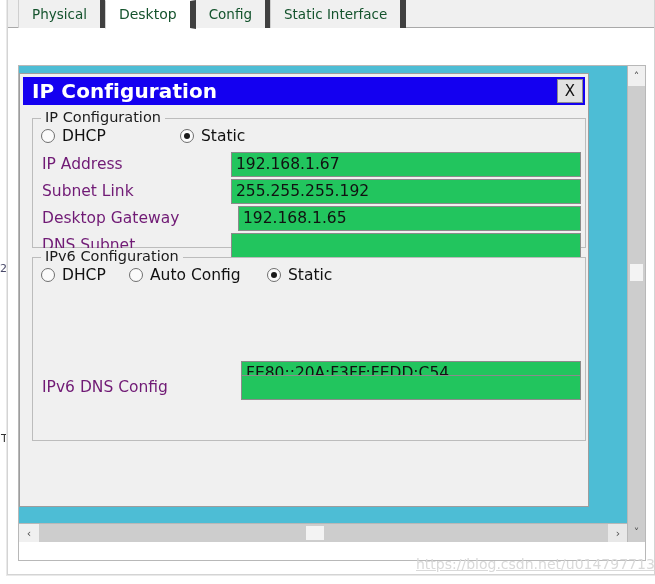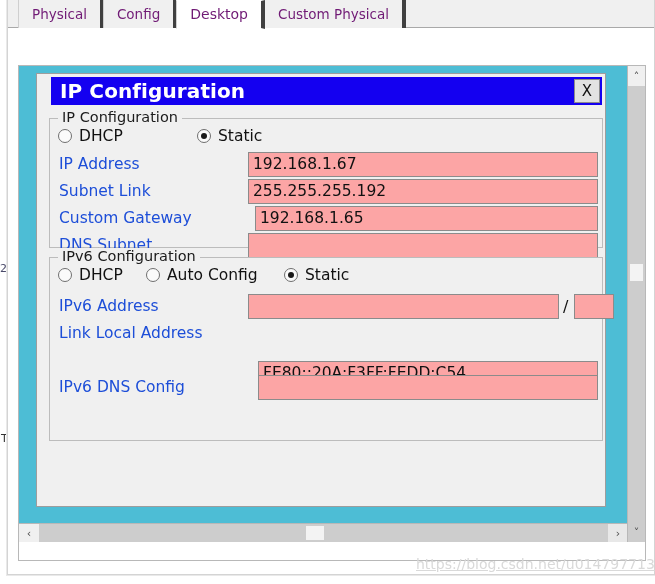--- a/index.html
+++ b/index.html
@@ -77,24 +77,24 @@
     border-bottom: 1px solid #a9a9a9;
     padding-left: 10px;
   }
   .tab {
     position: relative;
     float: left;
     height: 28px;
     padding: 0 13px;
     line-height: 28px;
     font-size: 13.5px;
-    color: #701a75;
+    color: #14532d;
     background: #f0f0f0;
     border-left: 1px solid #cfcfcf;
-    border-right: 4px solid #404040;
+    border-right: 6px solid #404040;
     margin-right: -1px;
   }
   .tab.active {
     background: #ffffff;
     border-top: 1px solid #ffffff;
     border-bottom: 1px solid #ffffff;
     font-size: 14px;
     z-index: 3;
     margin-bottom: -1px;
     height: 29px;
@@ -158,25 +158,24 @@
   }
   #h-scroll-right {
     position: absolute; right: 0; top: 0; width: 20px; height: 18px;
     background: #e8e8e8;
     display: flex; align-items: center; justify-content: center;
   }
 
   
   #ip-dialog {
     position: absolute;
-    left: 17px; top: 7px;
+    left: 0; top: 7px;
     width: 570px; height: 434px;
     background: #f0f0f0;
     border: 1px solid #9d9d9d;
-    padding-left: 11px;
   }
   #ip-dialog-titlebar {
     position: relative;
     height: 28px;
     background: #1400f0;
     margin: 3px 3px 0 3px;
   }
   #ip-dialog-title {
     position: absolute; left: 9px; top: 2px;
     font-size: 20px; font-weight: bold; color: #ffffff;
@@ -226,28 +225,28 @@
     content: "";
     position: absolute; left: 3px; top: 3px;
     width: 6px; height: 6px;
     border-radius: 50%;
     background: #1a1a1a;
   }
 
   .field-row { position: absolute; left: 0; width: 100%; height: 27px; }
   .field-label {
     position: absolute; left: 9px; top: 3px;
-    font-size: 15.5px; color: #1d4ed8;
+    font-size: 15.5px; color: #701a75;
     white-space: nowrap;
     text-align: center;
   }
   .field-input {
     position: absolute;
     height: 25px;
-    background: #fca5a5;
+    background: #22c55e;
     border: 1px solid #8b8b8b;
     font-size: 15.5px;
     color: #111;
     padding: 0 4px;
     line-height: 23px;
     font-family: "DejaVu Sans", "Liberation Sans", sans-serif;
     overflow: hidden;
     white-space: nowrap;
   }
   .slash {
@@ -273,23 +272,23 @@
 <div id="page-bg">
   <div class="bg-frag bg-frag-2">2/</div>
   <div class="bg-frag bg-frag-t">T</div>
 </div>
 
 <div id="app-window">
 
 
   <div id="tab-strip">
     <div class="tab">Physical</div>
+    <div class="tab active">Desktop</div>
     <div class="tab">Config</div>
-    <div class="tab active">Desktop</div>
-    <div class="tab">Custom Physical</div>
+    <div class="tab">Static Interface</div>
   </div>
 
   <div id="desktop-area">
     <div id="desktop-canvas">
 
       <div id="ip-dialog">
 
         <div id="ip-dialog-titlebar">
           <div id="ip-dialog-title">IP Configuration</div>
           <div id="ip-dialog-close">X</div>
@@ -313,21 +312,21 @@
             <span class="field-label">IP Address</span>
             <div class="field-input" style="left:198px; width:350px;">192.168.1.67</div>
           </div>
 
           <div class="field-row" style="top:60px;">
             <span class="field-label">Subnet Link</span>
             <div class="field-input" style="left:198px; width:350px;">255.255.255.192</div>
           </div>
 
           <div class="field-row" style="top:87px;">
-            <span class="field-label">Custom Gateway</span>
+            <span class="field-label">Desktop Gateway</span>
             <div class="field-input" style="left:205px; width:343px;">192.168.1.65</div>
           </div>
 
           <div class="field-row" style="top:114px;">
             <span class="field-label">DNS Subnet</span>
             <div class="field-input" style="left:198px; width:350px;"></div>
           </div>
         </div>
 
         <div class="fieldset" id="fs-ipv6">
@@ -341,29 +340,22 @@
             <label class="radio-item" style="left:88px;">
               <span class="radio"></span>
               <span>Auto Config</span>
             </label>
             <label class="radio-item" style="left:226px;">
               <span class="radio checked"></span>
               <span>Static</span>
             </label>
           </div>
 
-          <div class="field-row" style="top:36px;">
-            <span class="field-label">IPv6 Address</span>
-            <div class="field-input" style="left:198px; width:311px;"></div>
-            <span class="slash" style="left:513px; top:3px;">/</span>
-            <div class="field-input" style="left:524px; width:40px;"></div>
-          </div>
 
           <div class="field-row" style="top:63px;">
-            <span class="field-label">Link Local Address</span>
             <div class="field-input" style="left:208px; width:340px;margin-top:40px;">FE80::20A:F3FF:FEDD:C54</div>
           </div>
 
 
           <div class="field-row" style="top:117px;">
             <span class="field-label">IPv6 DNS Config</span>
             <div class="field-input" style="left:208px; width:340px;"></div>
           </div>
         </div>
       </div>

